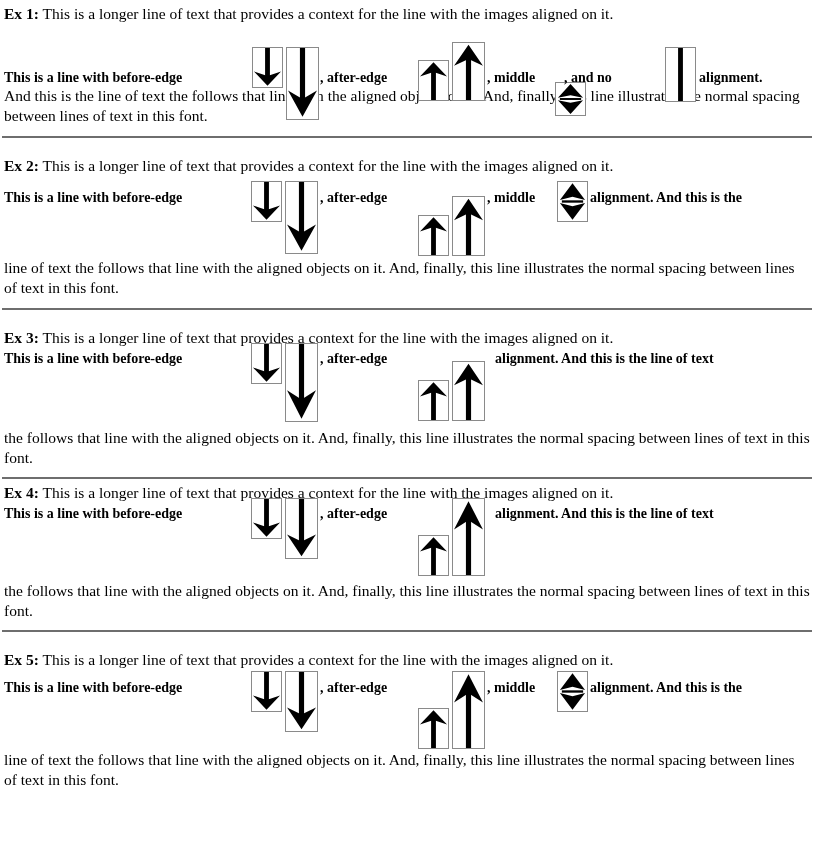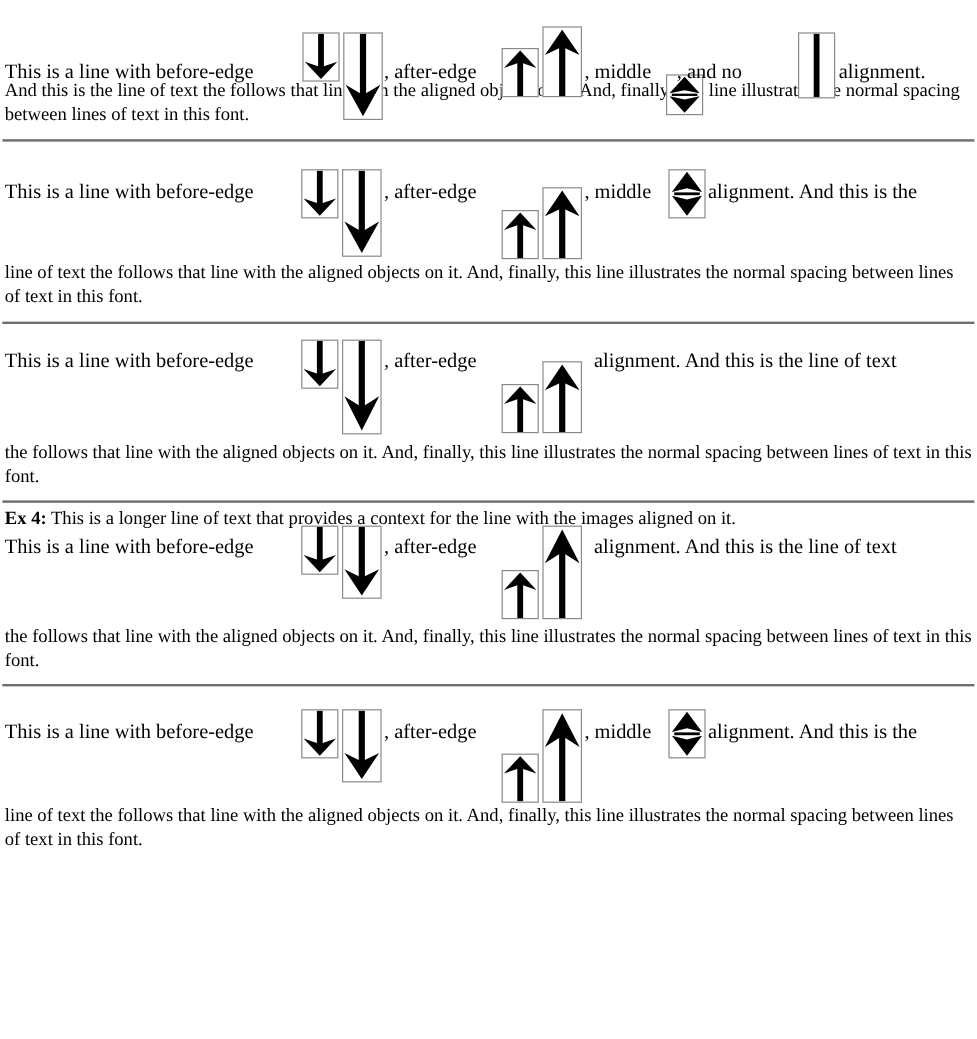--- a/index.html
+++ b/index.html
@@ -26,21 +26,22 @@
     margin: 0 2px;
   }
 
   .para { font-size: 15.5px; line-height: 20px; }
   .lead { margin: 0; white-space: nowrap; }
   .bold { font-weight: bold; }
 
   
   .alignline {
     white-space: nowrap;
-    font-size: 17px;
+    font-size: 14px;
+    font-weight: bold;
   }
   .tail { font-size: 15.5px; line-height: 20px; }
 
   
   .abox {
     display: inline-block;
     border: 1px solid #8a8a8a;
     background: #ffffff;
     vertical-align: baseline;
     position: relative;
@@ -72,20 +73,24 @@
 
     <symbol id="sym-plain" preserveAspectRatio="none" viewBox="0 0 30 100">
       <rect x="12.5" y="0" width="5" height="100" fill="#000"></rect>
     </symbol>
   </defs>
 </svg>
 
 <div class="page">
 
   <div class="example" style="padding-top:4px;">
+    <div class="para lead">
+      <span class="bold">Ex 1:</span>
+      <span>This is a longer line of text that provides a context for the line with the images aligned on it.</span>
+    </div>
 
     <div class="alignline" style="height:62px; position:relative;">
       <span style="position:absolute; left:0; top:46px;">This is a line with before-edge</span>
 
       <span class="abox" style="position:absolute; left:248px; top:23px; width:31px; height:41px;">
         <svg width="29" height="39" viewBox="0 0 30 100" preserveAspectRatio="none">
             <use href="#sym-down"></use>
           </svg>
       </span>
 
@@ -127,20 +132,24 @@
 
       <span style="position:absolute; left:695px; top:46px;">alignment.</span>
     </div>
 
     <div class="tail" style="margin-top:0px;">And this is the line of text the follows that line with the aligned objects on it. And, finally, this line illustrates the normal spacing between lines of text in this font.</div>
   </div>
 
   <hr class="rule" style="margin-top:10px;">
 
   <div class="example" style="padding-top:18px;">
+    <div class="para lead">
+      <span class="bold">Ex 2:</span>
+      <span>This is a longer line of text that provides a context for the line with the images aligned on it.</span>
+    </div>
 
     <div class="alignline" style="height:82px; position:relative;">
       <span style="position:absolute; left:0; top:14px;">This is a line with before-edge</span>
 
       <span class="abox" style="position:absolute; left:247px; top:5px; width:31px; height:41px;">
         <svg width="29" height="39" viewBox="0 0 30 100" preserveAspectRatio="none">
             <use href="#sym-down"></use>
           </svg>
       </span>
 
@@ -174,20 +183,24 @@
 
       <span style="position:absolute; left:586px; top:14px;"><span>alignment.</span><span> And this is the</span></span>
     </div>
 
     <div class="tail">line of text the follows that line with the aligned objects on it. And, finally, this line illustrates the normal spacing between lines of text in this font.</div>
   </div>
 
   <hr class="rule" style="margin-top:10px;">
 
   <div class="example" style="padding-top:18px;">
+    <div class="para lead">
+      <span class="bold">Ex 3:</span>
+      <span>This is a longer line of text that provides a context for the line with the images aligned on it.</span>
+    </div>
 
     <div class="alignline" style="height:80px; position:relative;">
       <span style="position:absolute; left:0; top:3px;">This is a line with before-edge</span>
 
       <span class="abox" style="position:absolute; left:247px; top:-5px; width:31px; height:41px;">
         <svg width="29" height="39" viewBox="0 0 30 100" preserveAspectRatio="none">
             <use href="#sym-down"></use>
           </svg>
       </span>
 
@@ -256,20 +269,24 @@
 
       <span style="position:absolute; left:491px; top:3px;"><span>alignment.</span><span> And this is the line of text</span></span>
     </div>
 
     <div class="tail">the follows that line with the aligned objects on it. And, finally, this line illustrates the normal spacing between lines of text in this font.</div>
   </div>
 
   <hr class="rule" style="margin-top:9px;">
 
   <div class="example" style="padding-top:18px;">
+    <div class="para lead">
+      <span class="bold">Ex 5:</span>
+      <span>This is a longer line of text that provides a context for the line with the images aligned on it.</span>
+    </div>
 
     <div class="alignline" style="height:80px; position:relative;">
       <span style="position:absolute; left:0; top:10px;">This is a line with before-edge</span>
 
       <span class="abox" style="position:absolute; left:247px; top:1px; width:31px; height:41px;">
         <svg width="29" height="39" viewBox="0 0 30 100" preserveAspectRatio="none">
             <use href="#sym-down"></use>
           </svg>
       </span>
 

